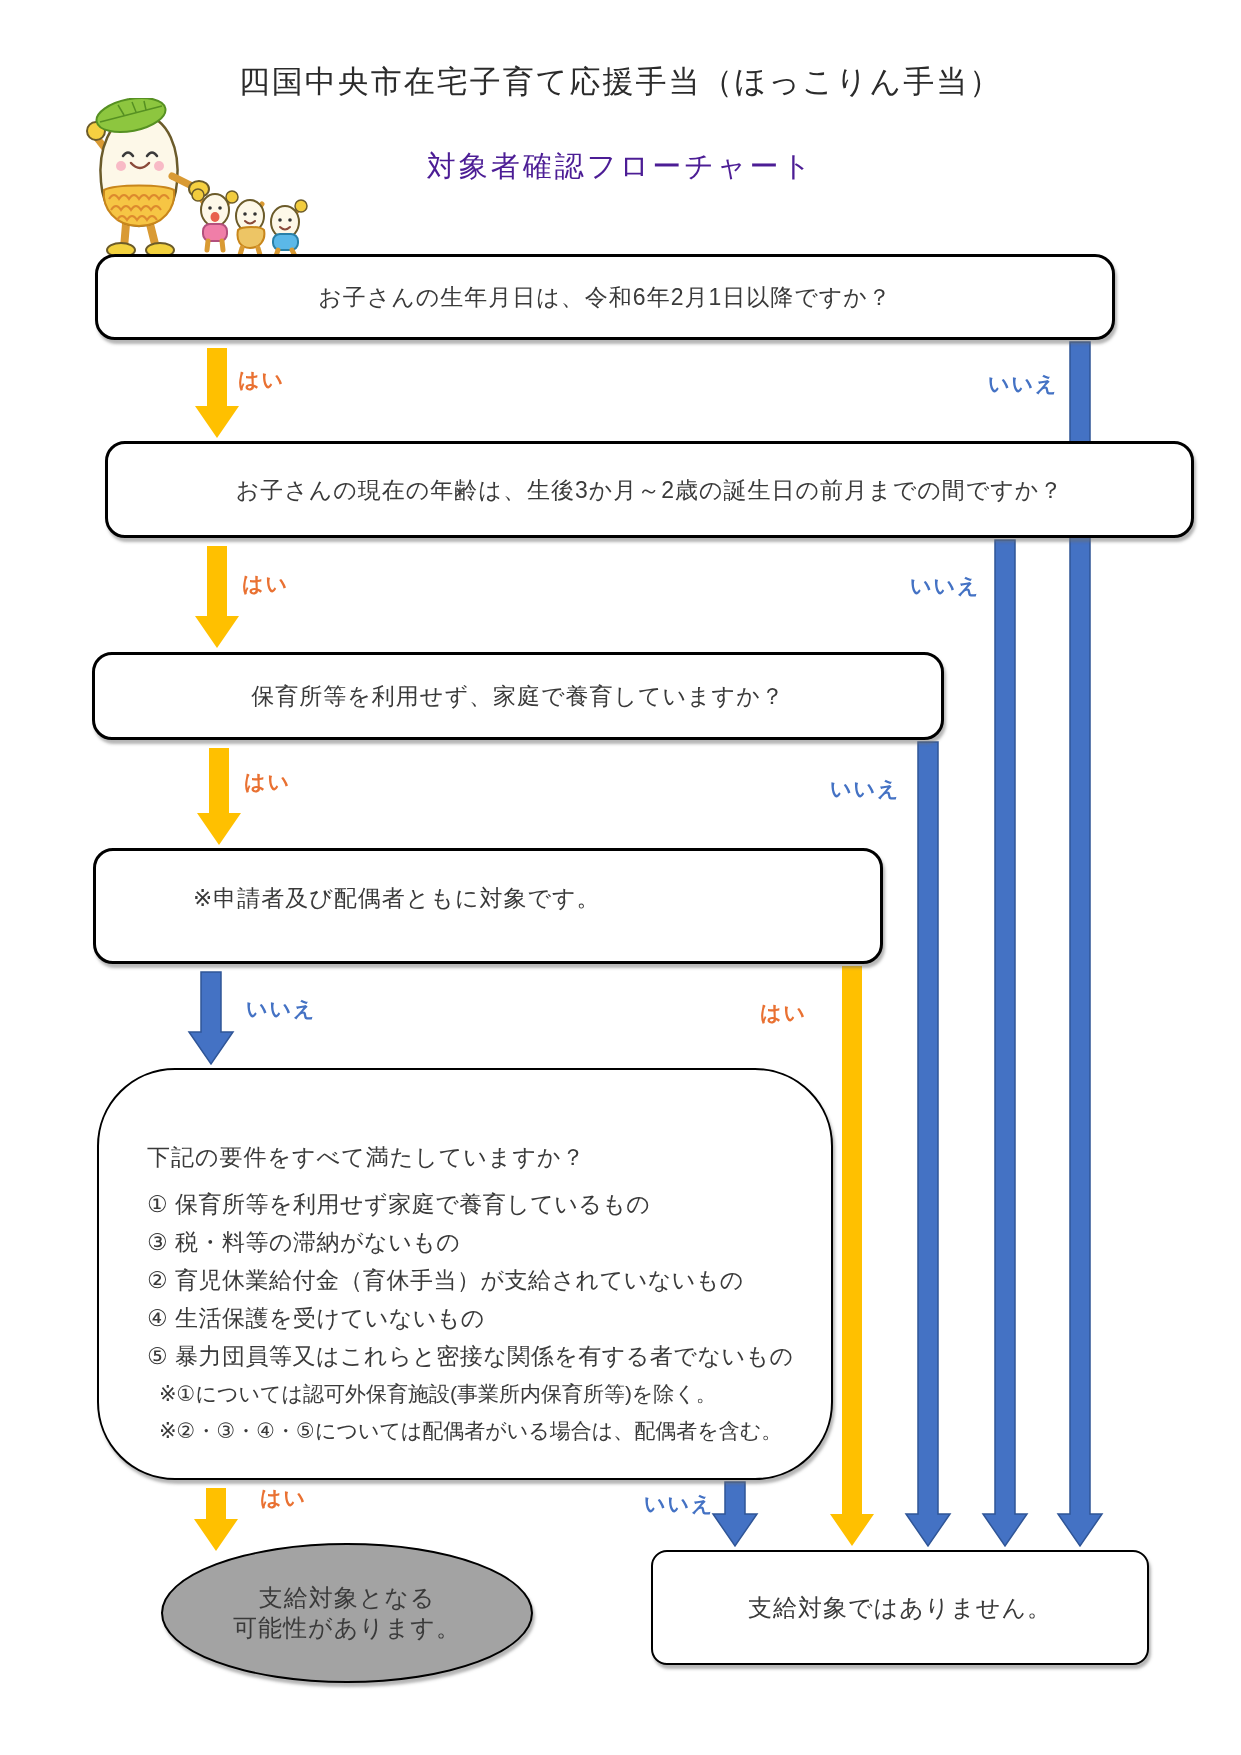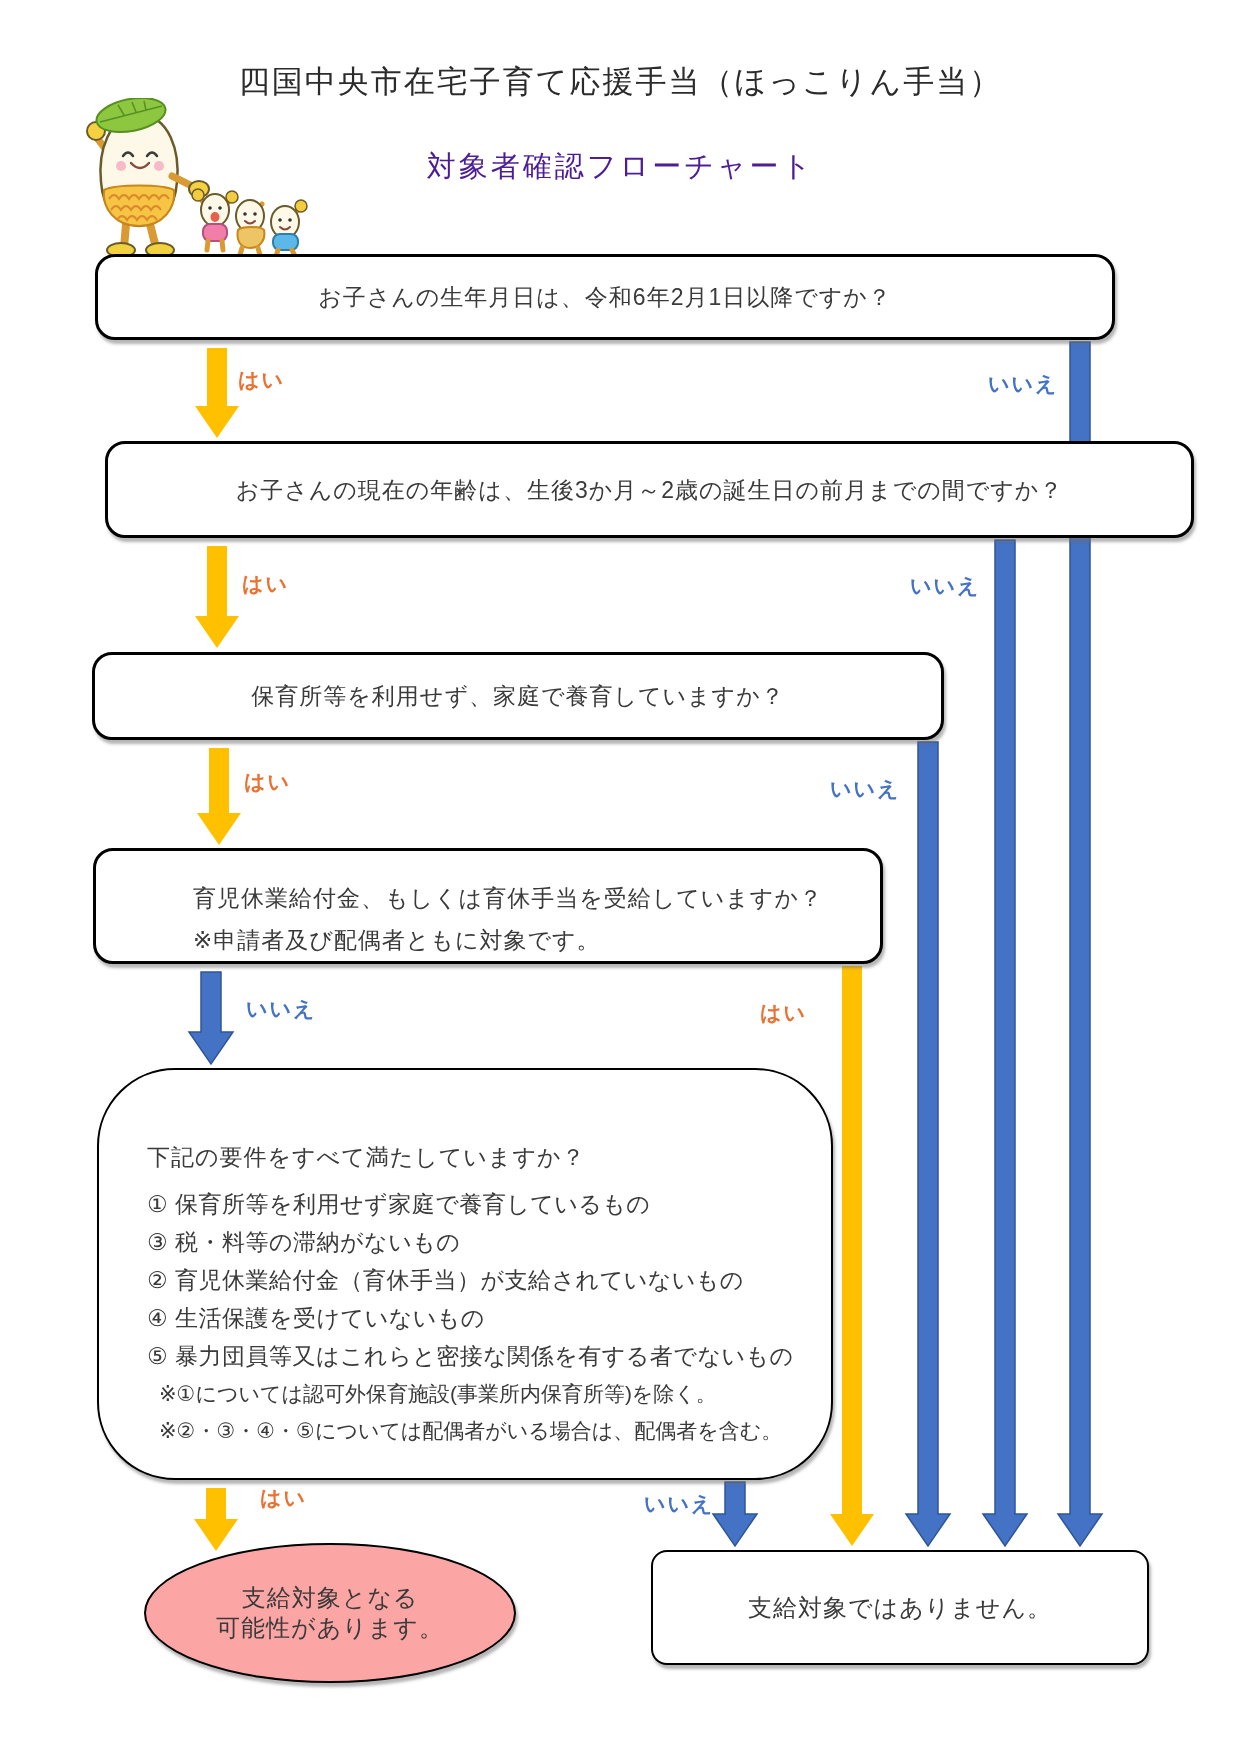--- a/index.html
+++ b/index.html
@@ -17,21 +17,21 @@
   .q1{left:95px;top:254px;width:1020px;height:86px;}
   .q2{left:105px;top:441px;width:1089px;height:97px;}
   .q3{left:92px;top:652px;width:852px;height:88px;}
   .q4{left:93px;top:848px;width:790px;height:116px;padding:26px 20px 0 97px;}
   .q4 p{margin:0;font-size:23px;line-height:42px;letter-spacing:1px;}
   .q5{left:97px;top:1068px;width:736px;height:412px;border-radius:78px;border-width:2.5px;
       padding:71px 18px 0 48px;}
   .q5 .heading{margin:0 0 12px 0;font-size:23px;line-height:32px;letter-spacing:1px;}
   .q5 .item{margin:0;font-size:23px;line-height:38px;letter-spacing:.5px;white-space:nowrap;}
   .q5 .note{margin:0 0 0 12px;font-size:21px;line-height:37px;letter-spacing:0;white-space:nowrap;}
-  .ellipse{position:absolute;left:144px;top:1543px;width:372px;height:140px;background:#fca5a5;
+  .ellipse{position:absolute;left:161px;top:1543px;width:372px;height:140px;background:#a3a3a3;
            border:2.5px solid #000;border-radius:50%;box-sizing:border-box;
            box-shadow:2px 4px 3px rgba(110,110,110,.5);}
   .ellipse .qtext{font-size:24px;line-height:30px;}
   .resbox{left:651px;top:1550px;width:498px;height:115px;border-radius:16px;border-width:2.5px;}
   .resbox .qtext{font-size:24px;}
   .lbl{position:absolute;font-size:21px;font-weight:800;letter-spacing:2px;line-height:24px;}
   .lbl.yes{color:var(--yes-label,#E97132);}
   .lbl.no{color:var(--no-label,#4472C4);}
 </style>
 </head>
@@ -114,21 +114,20 @@
 
   <div class="node q2 center">
     <div class="qtext">お子さんの現在の年齢は、生後3か月～2歳の誕生日の前月までの間ですか？</div>
   </div>
 
   <div class="node q3 center">
     <div class="qtext">保育所等を利用せず、家庭で養育していますか？</div>
   </div>
 
   <div class="node q4">
-    <p>育児休業給付金、もしくは育休手当を受給していますか？</p>
     <p>※申請者及び配偶者ともに対象です。</p>
   </div>
 
   <div class="node q5">
     <p class="heading">下記の要件をすべて満たしていますか？</p>
     <p class="item">① 保育所等を利用せず家庭で養育しているもの</p>
     <p class="item">③ 税・料等の滞納がないもの</p>
     <p class="item">② 育児休業給付金（育休手当）が支給されていないもの</p>
     <p class="item">④ 生活保護を受けていないもの</p>
     <p class="item">⑤ 暴力団員等又はこれらと密接な関係を有する者でないもの</p>

